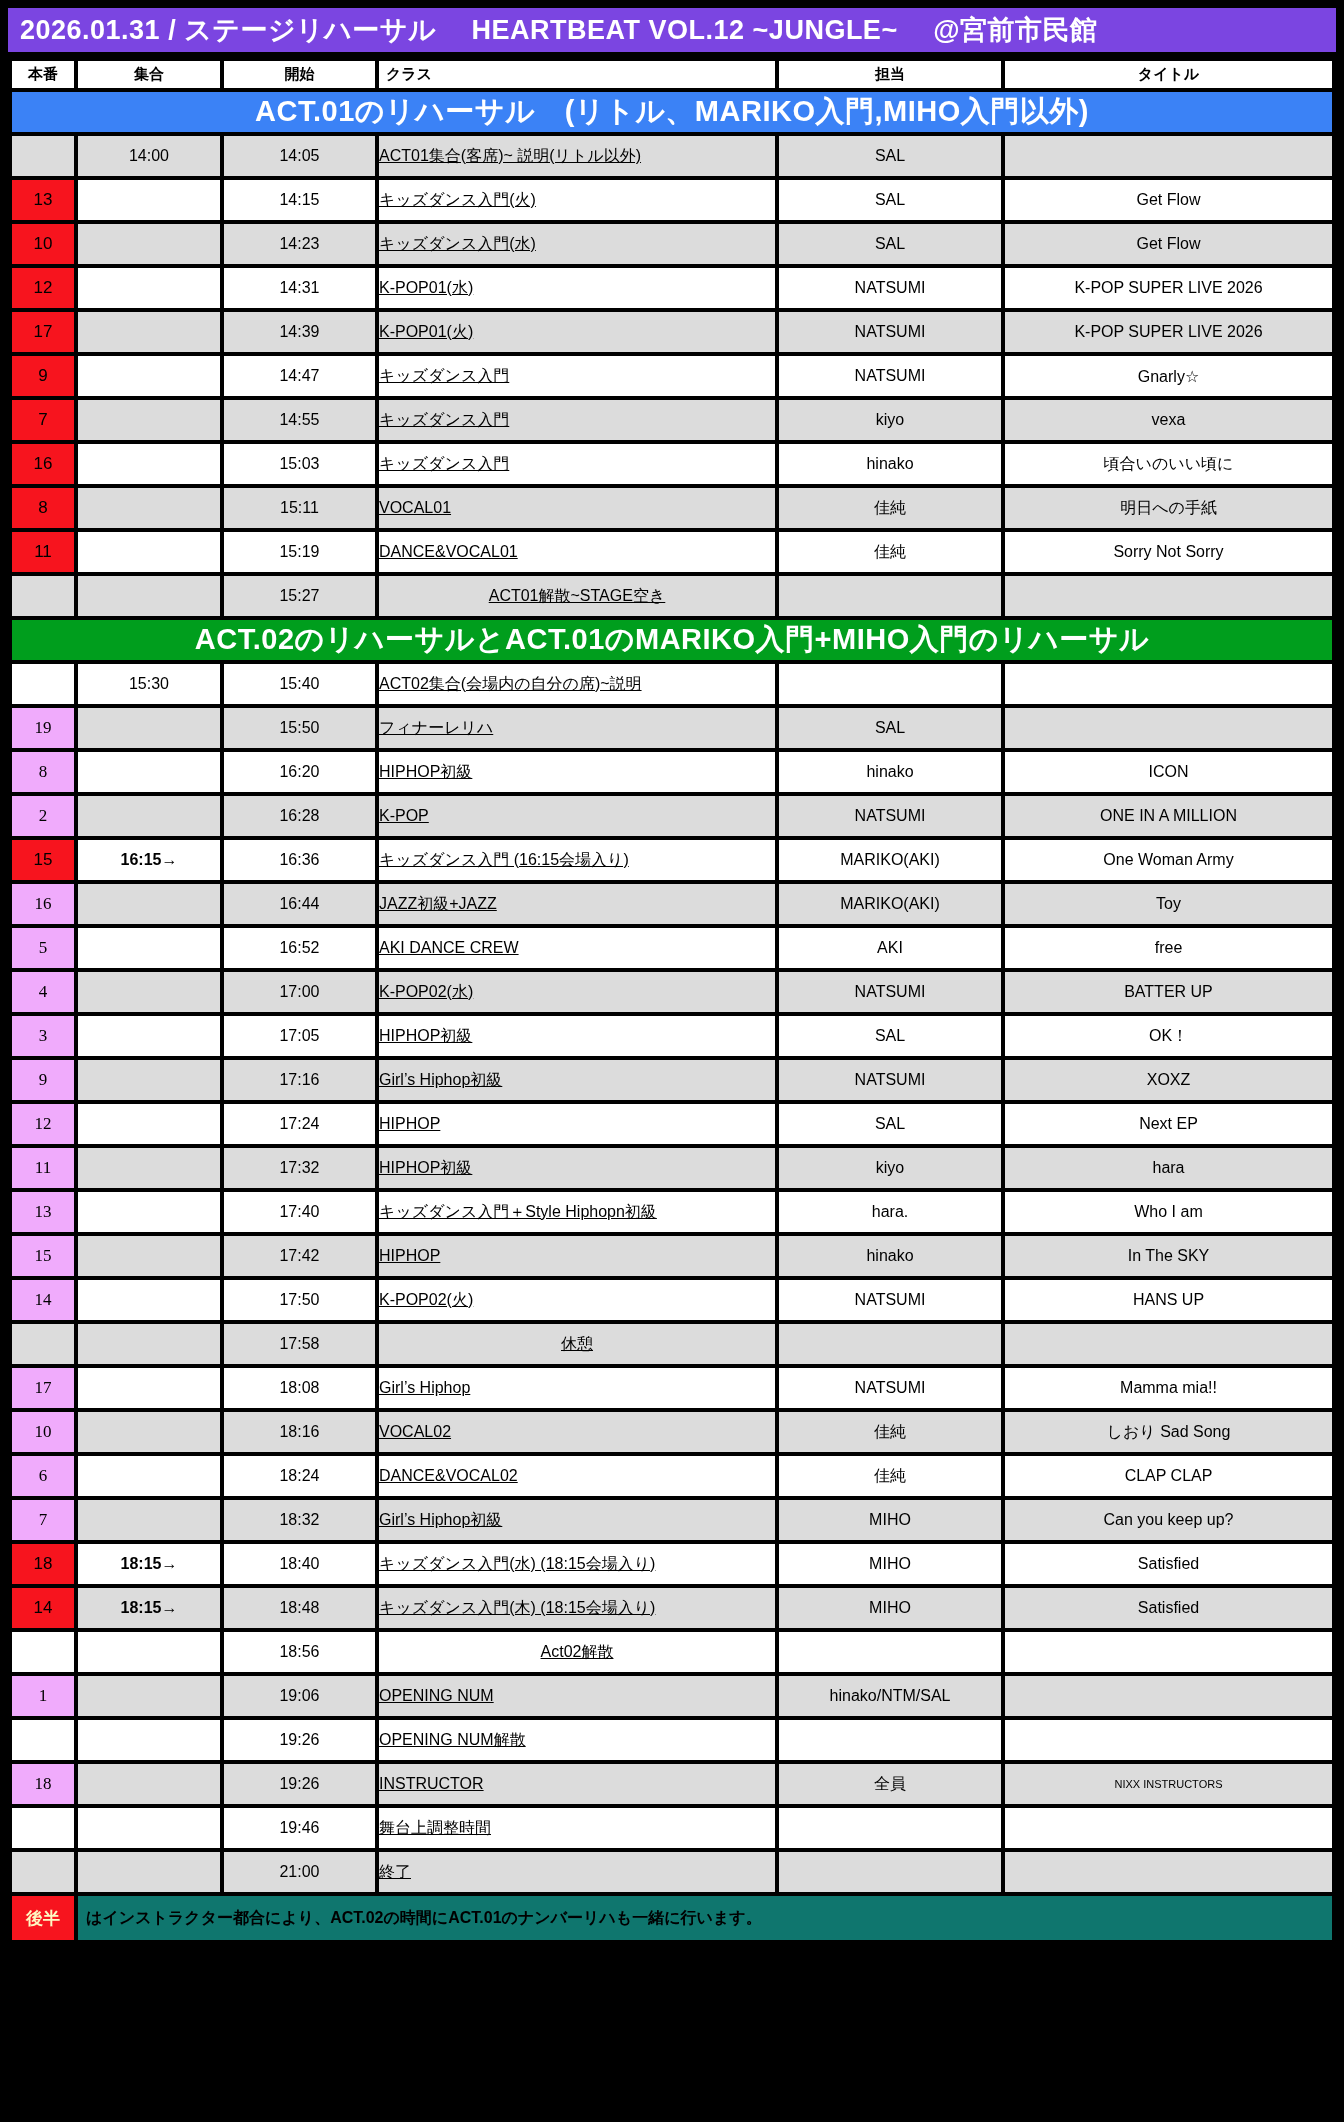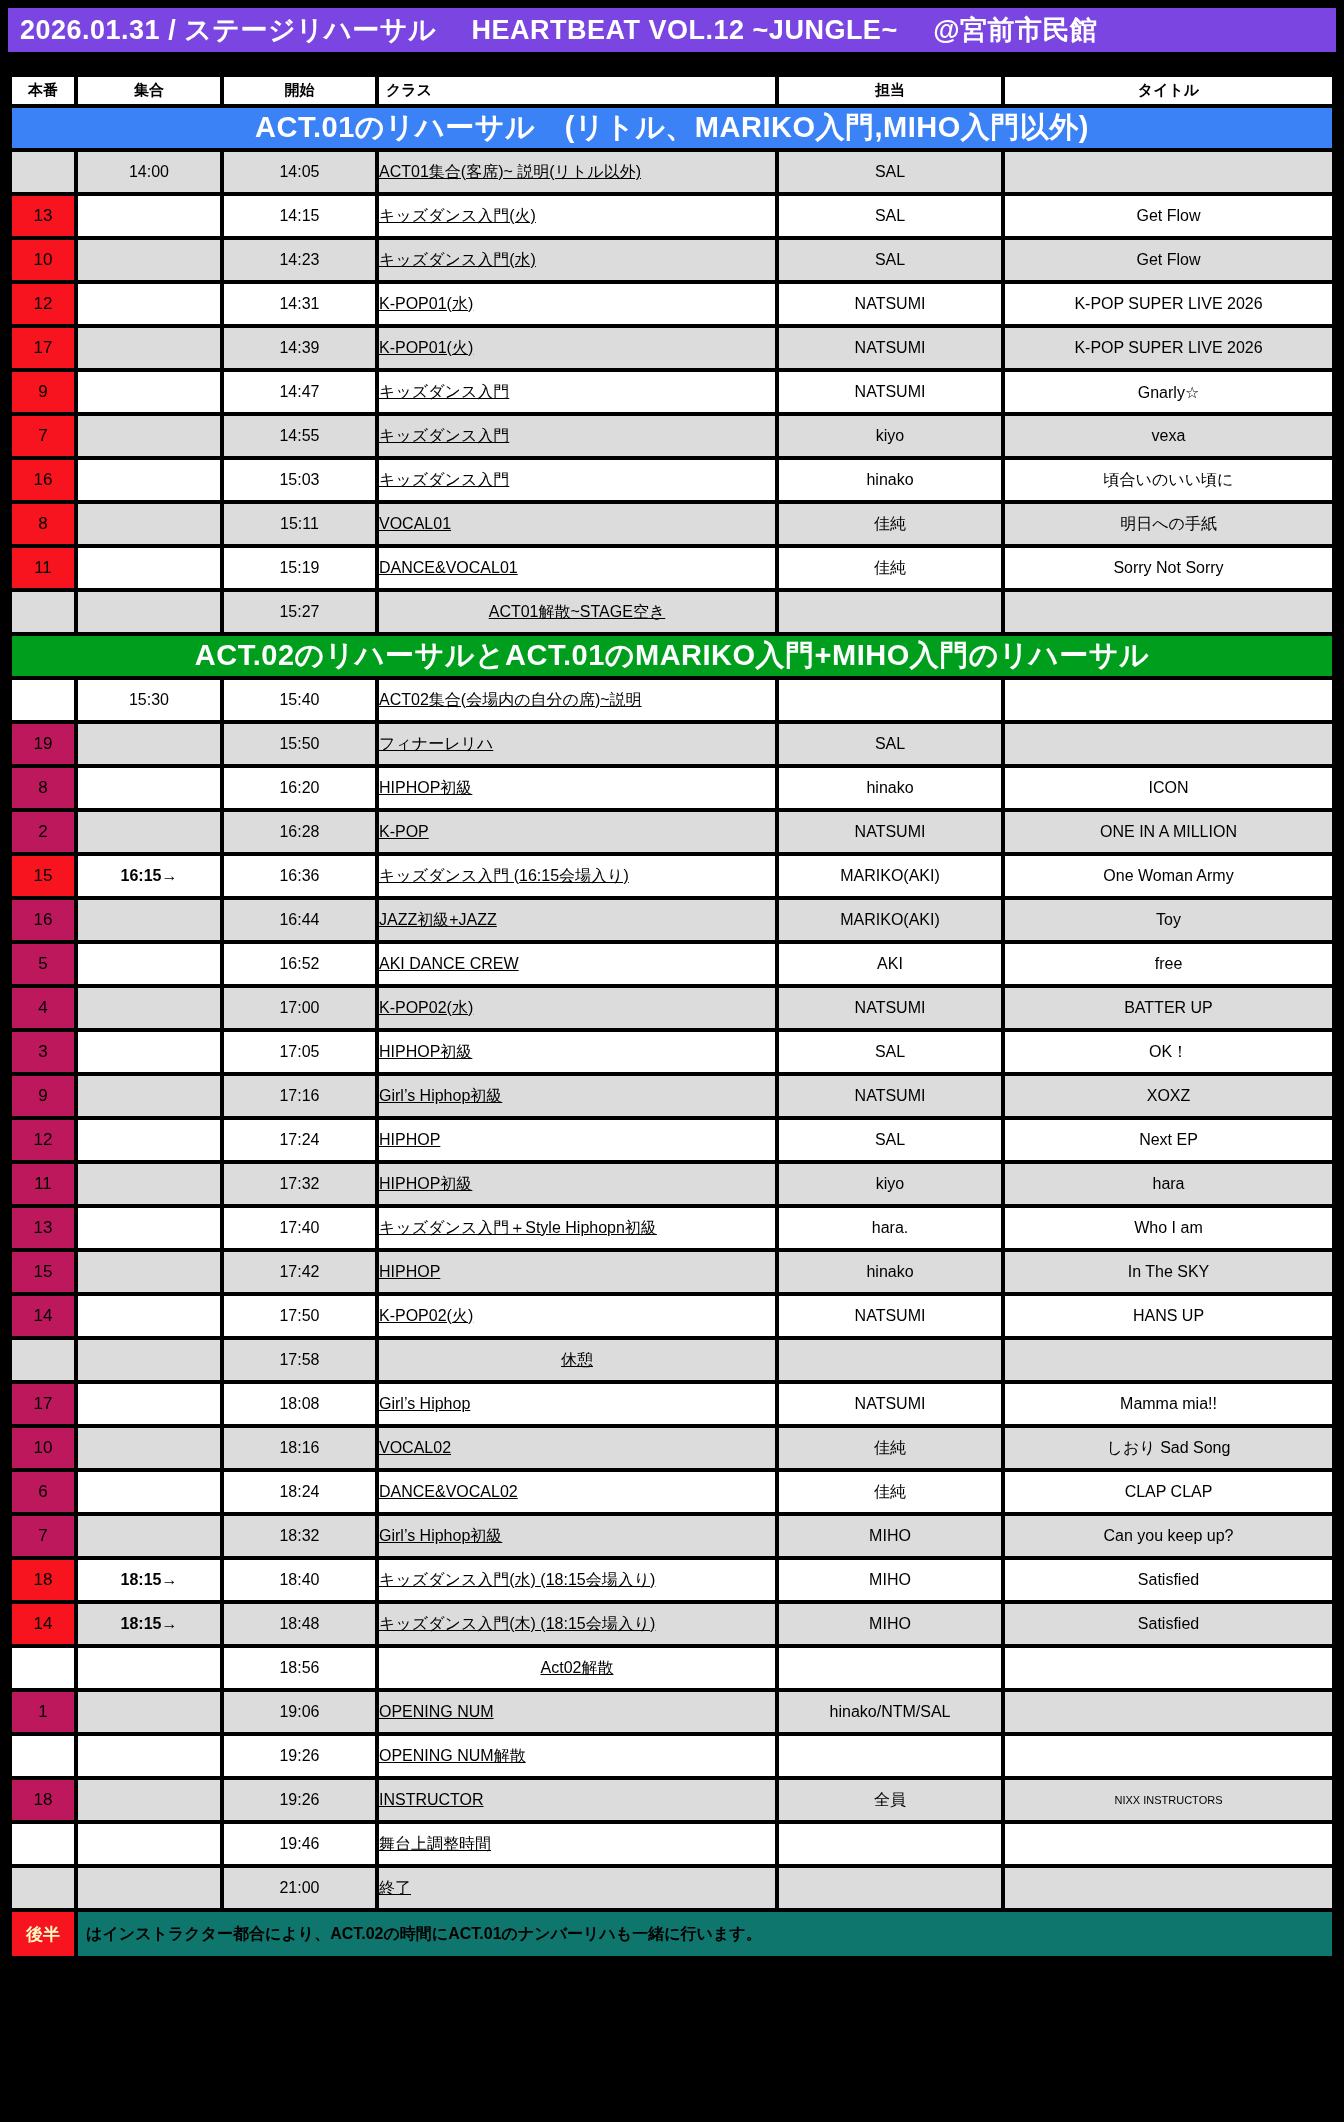--- a/index.html
+++ b/index.html
@@ -1,32 +1,32 @@
 <!DOCTYPE html>
 <html><head>
 <meta charset="utf-8">
 <style>
   html,body{margin:0;padding:0;background:#000;}
   body{width:1344px;font-family:"Liberation Sans","DejaVu Sans",sans-serif;}
   .page{box-sizing:border-box;width:1344px;min-height:2122px;padding:8px;background:#000;}
-  .banner{height:44px;background:#7b45e1;display:flex;align-items:center;padding:0 12px;margin-bottom:21px;}
+  .banner{height:44px;background:#7b45e1;display:flex;align-items:center;padding:0 12px;margin-bottom:5px;}
   .banner-title{color:#fff;font-weight:800;font-size:27px;white-space:nowrap;letter-spacing:.5px;}
   table.sched{width:100%;border-collapse:collapse;table-layout:fixed;}
   .sched th,.sched td{border:4px solid #000;box-sizing:border-box;overflow:hidden;}
   thead th{background:#fff;height:31px;font-size:15px;font-weight:bold;text-align:center;padding:0;color:#000;}
   thead th.left{text-align:left;padding-left:7px;}
   tr.section-row td{height:44px;text-align:center;color:#fff;font-weight:bold;font-size:29px;padding:0;letter-spacing:.5px;}
   td.act1{background:#3b82f6;}
   td.act2{background:#009e1d;}
   tr.row td{height:44px;font-size:16px;color:#000;padding:0;}
   tr.row.white td{background:#fff;}
   tr.row.gray td{background:#dcdcdc;}
   tr.row td.c-num{text-align:center;font-size:17px;}
   tr.row td.num-red{background:#f7141e;}
-  tr.row td.num-green{background:#be185d;}
+  tr.row td.num-green{background:#f0abfc;font-family:Liberation Serif, serif;}
   td.c-gather,td.c-start{text-align:center;}
   td.c-class{text-align:left;padding-left:8px;text-decoration:underline;}
   td.c-class.center{text-align:center;padding-left:0;}
   td.c-tanto,td.c-title{text-align:center;}
   .red-text{color:#f53b1e;}
   .bold{font-weight:bold;}
   tr.row td.small{font-size:11px;}
   tr.footer-row td{height:48px;}
   td.badge{background:#f7141e;text-align:center;font-weight:bold;font-size:17px;color:#fef9c3;padding:0;}
   td.note{background:#0f766e;font-weight:bold;font-size:16px;text-align:left;padding-left:8px;color:#000;}

